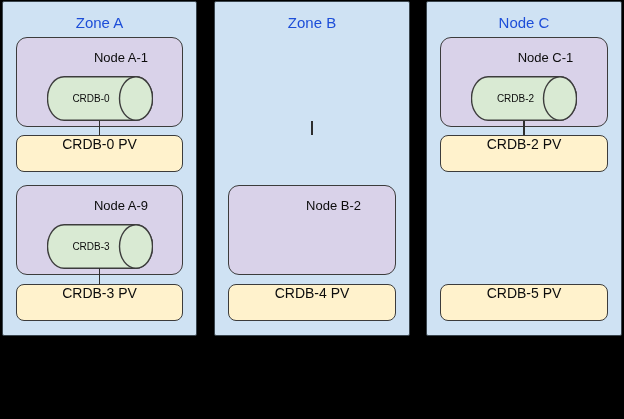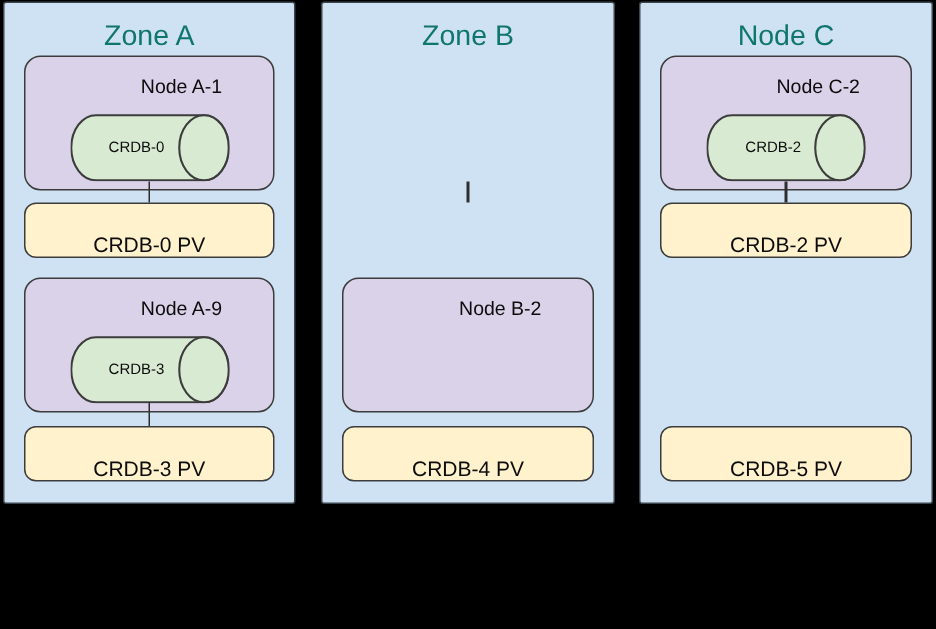--- a/index.html
+++ b/index.html
@@ -23,22 +23,22 @@
     border-radius: 2px;
     box-sizing: border-box;
   }
   .zone-a { left: 2px;   width: 195px; }
   .zone-b { left: 214px; width: 196px; }
   .zone-c { left: 426px; width: 196px; }
 
   .zone-title {
     margin-top: 12px;
     text-align: center;
-    font-size: 19px;
-    color: #0f766e;
+    font-size: 15px;
+    color: #1d4ed8;
   }
   .node {
     position: absolute;
     left: 13px; right: 13px;
     height: 90px;
     background: #d9d2e9;
     border: 1px solid #3c3c3c;
     border-radius: 11px;
     box-sizing: border-box;
     padding-left: 43px;
@@ -77,21 +77,21 @@
   .connector.c1 { top: 119px; height: 14px; }
   .connector.c2 { top: 266px; height: 16px; }
   .pv {
     position: absolute;
     left: 13px; right: 13px;
     height: 37px;
     background: #fff2cc;
     border: 1px solid #3c3c3c;
     border-radius: 8px;
     box-sizing: border-box;
-    display: flex; align-items: flex-end; justify-content: center;
+    display: flex; align-items: flex-start; justify-content: center;
     font-size: 14px;
     color: #0c0c0c;
   }
   .pv1 { top: 133px; }
   .pv2 { top: 282px; }
 </style>
 </head>
 <body>
 
 <div class="canvas">
@@ -140,21 +140,21 @@
     </div>
     <div class="pv pv2">
       <span>CRDB-4 PV</span>
     </div>
   </div>
 
   <div class="zone zone-c">
     <div class="zone-title">Node C</div>
 
     <div class="node node1">
-      <div class="node-title">Node C-2</div>
+      <div class="node-title">Node C-1</div>
       <div class="disk">
         <svg width="106" height="45" viewBox="0 0 106 45">
           <path class="cyl" d="M 17 0.8 L 89 0.8 A 16.5 21.7 0 0 1 89 44.2 L 17 44.2 A 16.5 21.7 0 0 1 17 0.8 Z"></path>
           <ellipse class="cyl" cx="89" cy="22.5" rx="16.5" ry="21.7"></ellipse>
         </svg>
         <span class="disk-label">CRDB-2</span>
       </div>
     </div>
     <div class="connector c1"></div>
     <div class="pv pv1">

